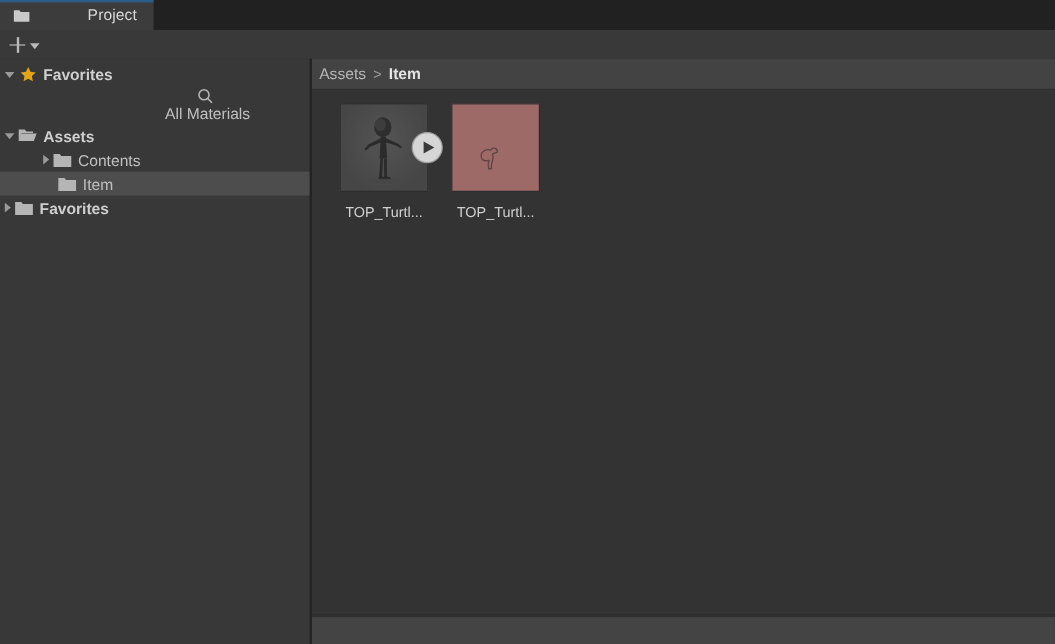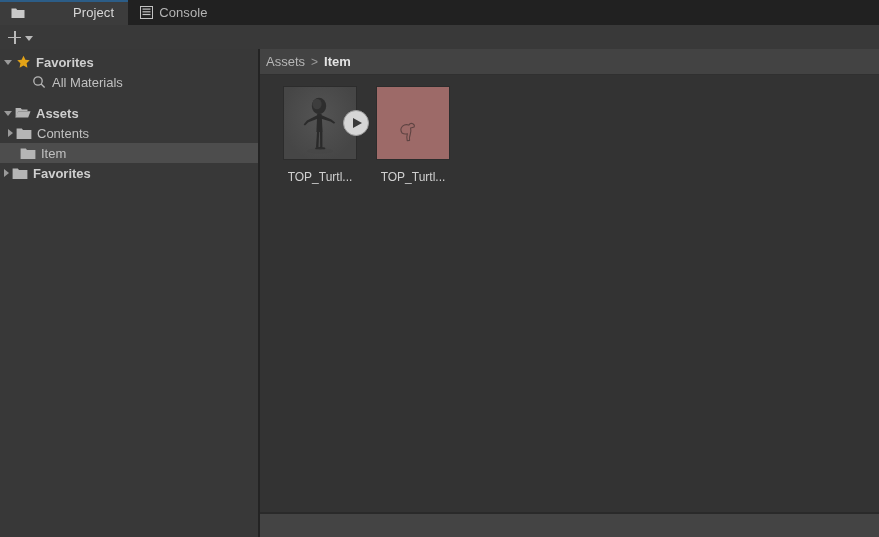--- a/index.html
+++ b/index.html
@@ -145,22 +145,22 @@
     width: 16px; height: 16px;
     margin-right: 5px;
     flex: none;
     display: inline-flex;
     align-items: center;
     justify-content: center;
   }
   .row .label { font-size: 13px; line-height: 13px; }
   .row .label.bold { font-weight: bold; color: #cfcfcf; }
   .row .label.plain { color: #c0c0c0; }
-  .indent-1 { padding-left: 4px; }
-  .indent-2 { padding-left: 31px; }
+  .indent-1 { padding-left: 32px; }
+  .indent-2 { padding-left: 42px; flex-direction: column; }
   .spacer-row { height: 11px; }
 
   
   .breadcrumb {
     position: absolute;
     left: 0; top: 0;
     width: 619px; height: 25px;
     background: #434343;
     border-bottom: 1px solid #303030;
     display: flex;
@@ -254,31 +254,20 @@
 <body>
 
 <div class="tabbar">
   <div class="tab active">
     <span class="ico">
       <svg width="14" height="12" viewBox="0 0 14 12">
         <path d="M0.5 1.5h4.6l1.1 1.4h7.3v8.2H0.5z" fill="#c9c9c9"></path>
       </svg>
     </span>
     <span>Project</span>
-  </div>
-  <div class="tab">
-    <span class="ico">
-      <svg width="13" height="13" viewBox="0 0 13 13">
-        <rect x="0.5" y="0.5" width="12" height="12" fill="none" stroke="#c2c2c2" stroke-width="1"></rect>
-        <rect x="2.5" y="2.5" width="8" height="1.2" fill="#c2c2c2"></rect>
-        <rect x="2.5" y="5.2" width="8" height="1.2" fill="#c2c2c2"></rect>
-        <rect x="2.5" y="7.9" width="8" height="1.2" fill="#c2c2c2"></rect>
-      </svg>
-    </span>
-    <span>Console</span>
   </div>
 </div>
 
 <div class="toolbar">
   <div class="toolbar-btn">
     <span class="plus-glyph"></span>
     <span class="caret-down"></span>
   </div>
 </div>
 

